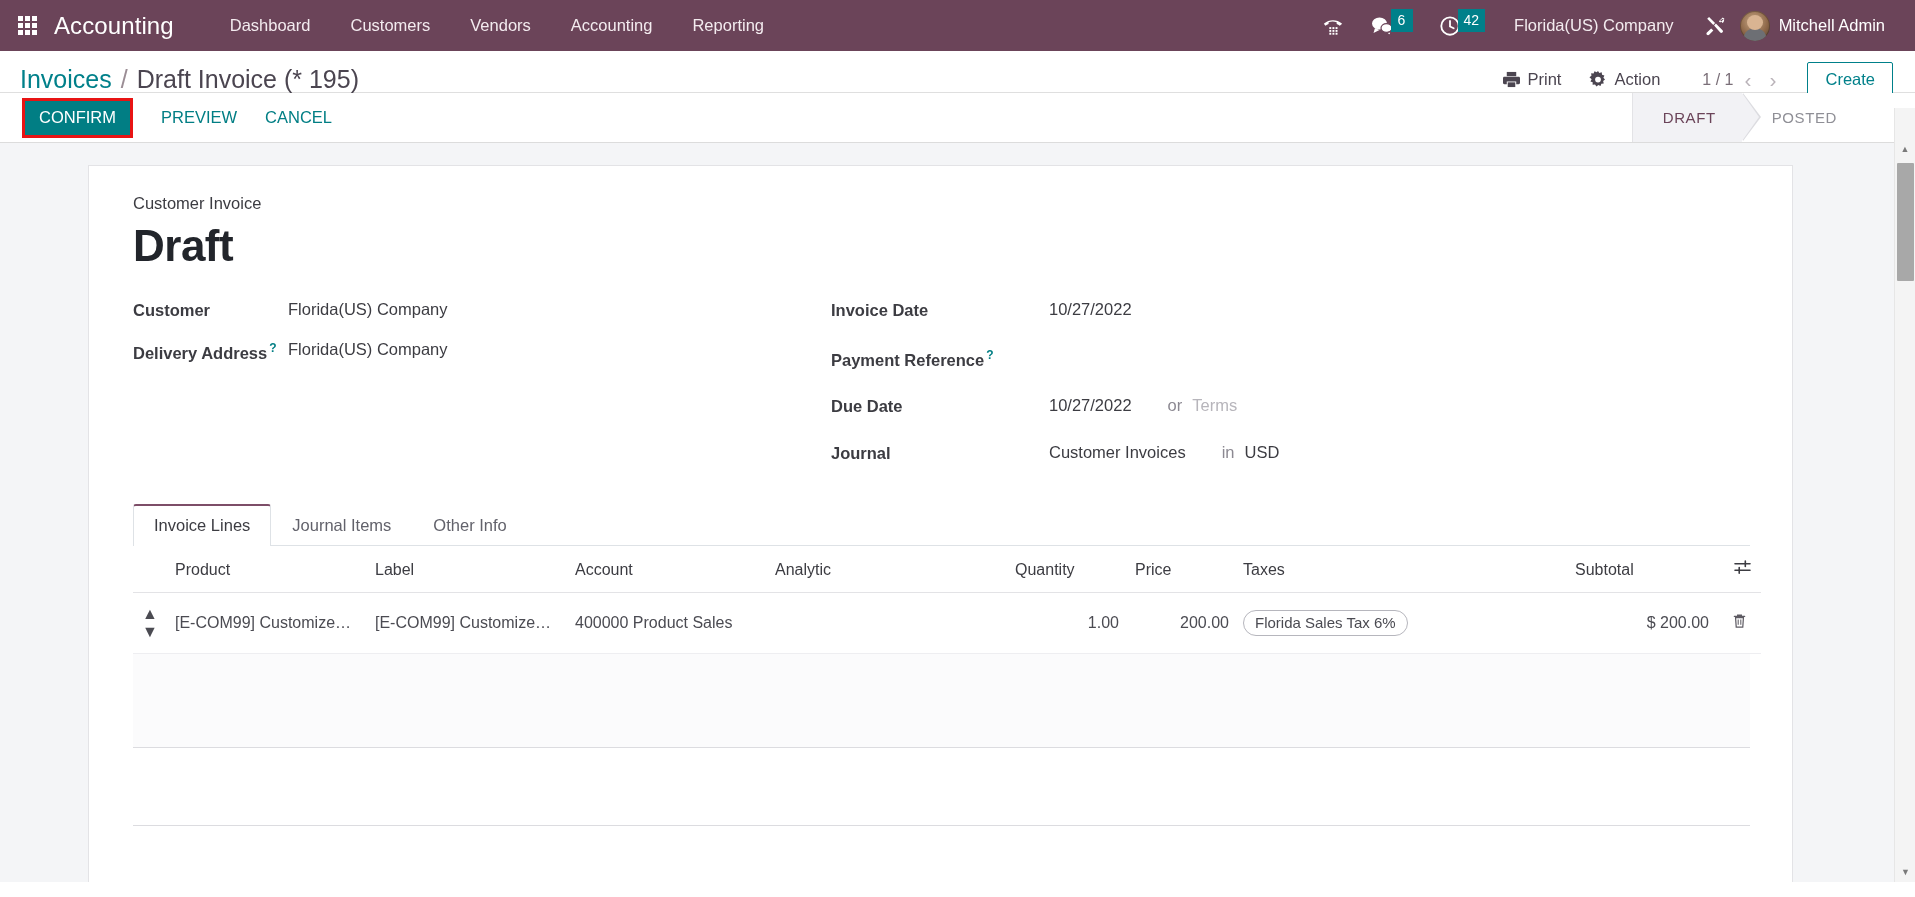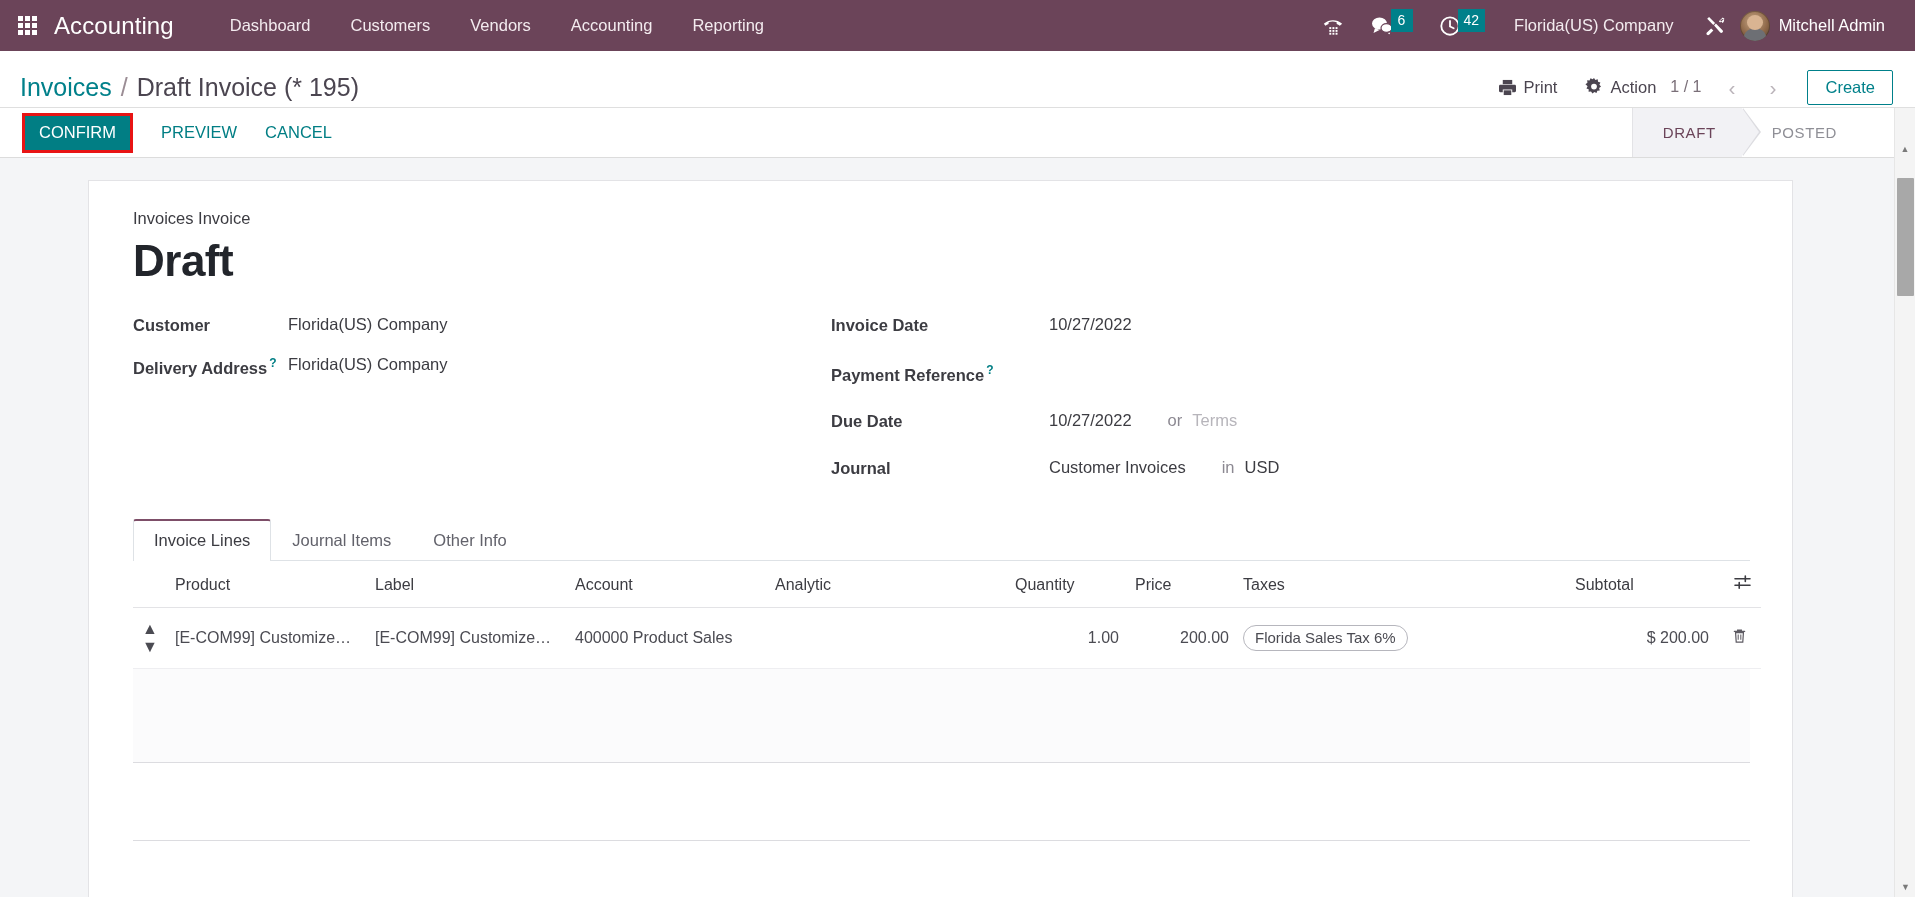--- a/index.html
+++ b/index.html
@@ -112,41 +112,42 @@
     white-space: nowrap;
     cursor: pointer;
     padding-right: 8px;
   }
 
   
   .control-panel {
     background: #ffffff;
     border-bottom: 1px solid #dfdfdf;
     padding: 16px 22px 0 20px;
-    height: 57px;
+    height: 42px;
     display: flex;
     align-items: center;
     justify-content: center;
   }
   .breadcrumb { font-size: 25px; display: flex; align-items: baseline; white-space: nowrap; }
   .bc-link { color: #00808a; cursor: pointer; }
   .bc-sep { color: #9b8d95; margin: 0 9px; }
   .bc-active { color: #4b4550; }
   .cp-right { margin-left: auto; display: flex; align-items: center; gap: 0; }
   .cp-btn {
     font-size: 16.5px;
     color: #4b4550;
     padding: 0 14px;
     display: flex; align-items: center; gap: 7px;
     cursor: pointer;
     white-space: nowrap;
   }
   .pager {
     font-size: 16px; color: #7a6f78;
-    display: flex; align-items: center; gap: 20px;
+    display: flex; align-items: center; gap: 4px;
+    margin-left: 28px;
     white-space: nowrap;
   }
   .pager-arrow {
     color: #b9b2b8; font-size: 21px; padding: 0 7px; cursor: pointer; line-height: 1;
   }
   .create-btn {
     margin-left: 24px;
     border: 1px solid #00808a;
     color: #00808a;
     background: #ffffff;
@@ -476,21 +477,21 @@
   <div class="status-pipeline">
     <div class="status-step active">DRAFT</div>
     <div class="status-step">POSTED</div>
   </div>
 </div>
 
 <div class="page-body">
   <div class="form-sheet-wrap">
     <div class="form-sheet">
 
-      <div class="subtitle">Invoices Invoice</div>
+      <div class="subtitle">Customer Invoice</div>
       <div class="big-title">Draft</div>
 
       <div class="form-cols">
 
         <div class="col-left">
           <div class="frow">
             <div class="flabel">Customer</div>
             <div>
               <div class="fvalue">Florida(US) Company</div>
             </div>

